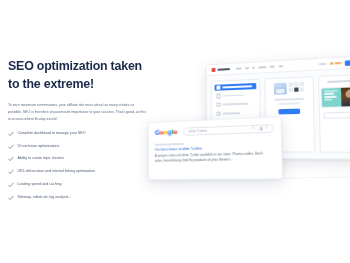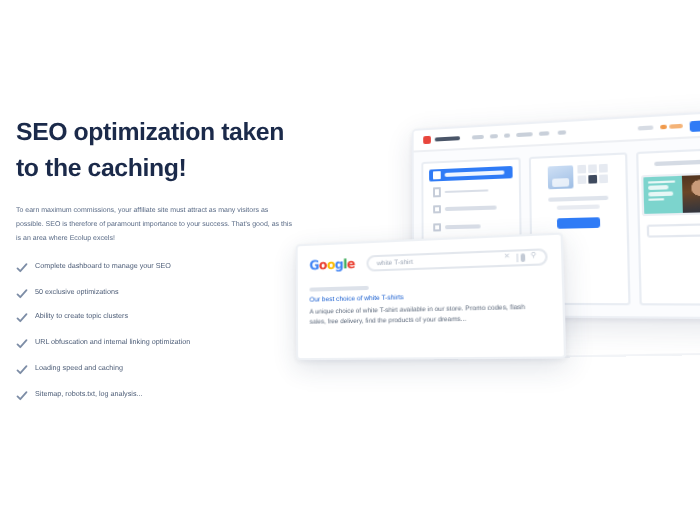--- a/index.html
+++ b/index.html
@@ -294,21 +294,21 @@
     transform-origin: left center;
   }
   .ghost-a { left: 76px; top: 118px; width: 134px; height: 20px; opacity: .85; }
 </style>
 </head>
 <body>
 
 <div id="page">
 
   <div class="left-col">
-    <h2 class="headline">SEO optimization taken to the caching!</h2>
+    <h2 class="headline">SEO optimization taken to the extreme!</h2>
     <p class="paragraph">To earn maximum commissions, your affiliate site must attract as many visitors as possible. SEO is therefore of paramount importance to your success. That's good, as this is an area where Ecolup excels!</p>
 
     <ul class="bullet-list">
       <li class="bullet-item">
         <span class="check-icon">
           <svg viewBox="0 0 12 12" width="6" height="6">
               <path d="M1.5 6.4 L4.3 9.2 L10.5 2.2" fill="none" stroke="#7d8da6" stroke-width="1.8" stroke-linecap="round" stroke-linejoin="round"></path>
             </svg>
         </span>
         <span class="bullet-label">Complete dashboard to manage your SEO</span>

